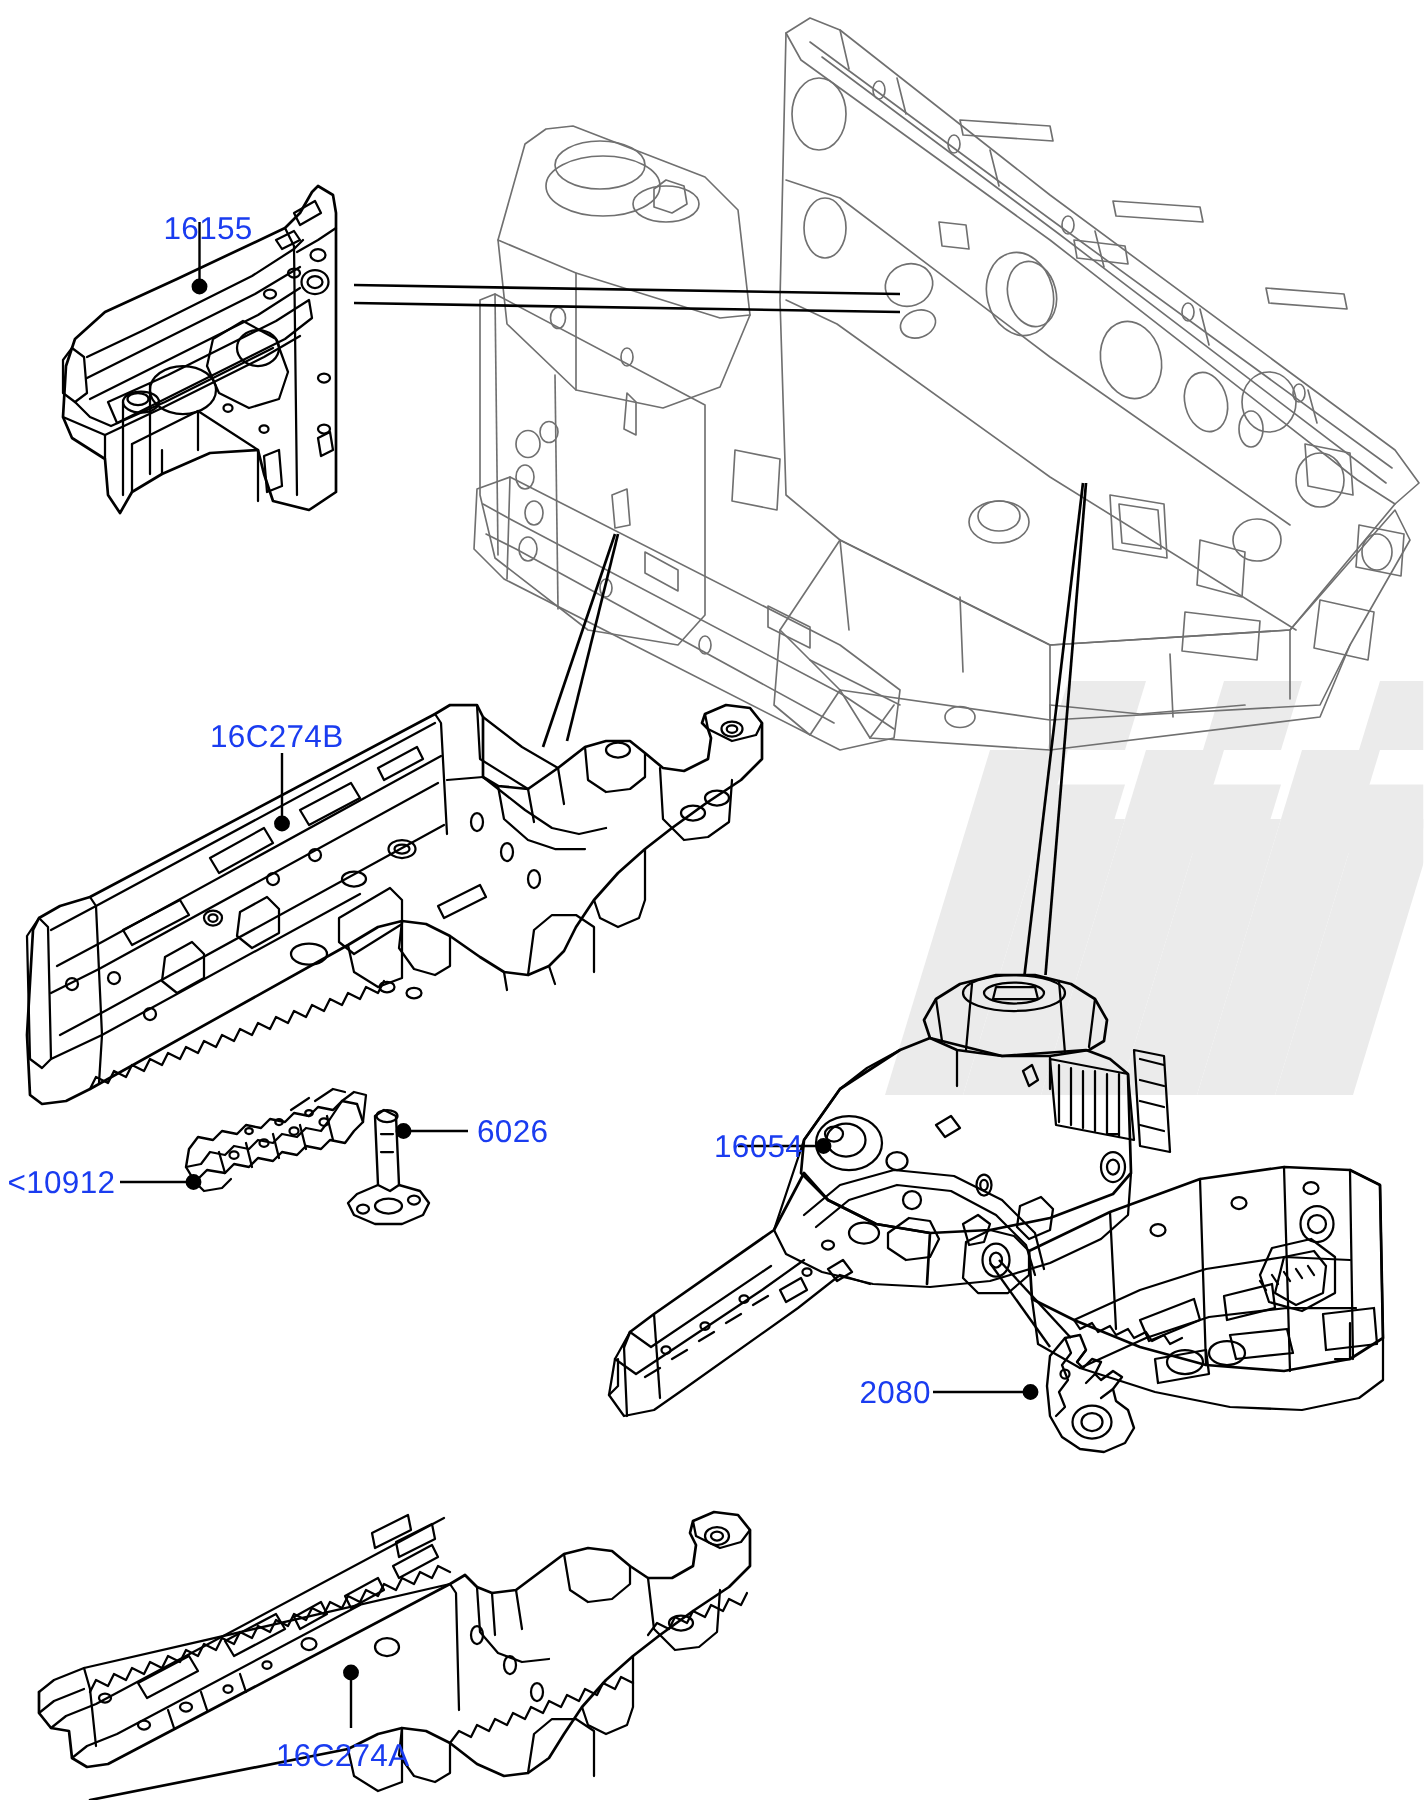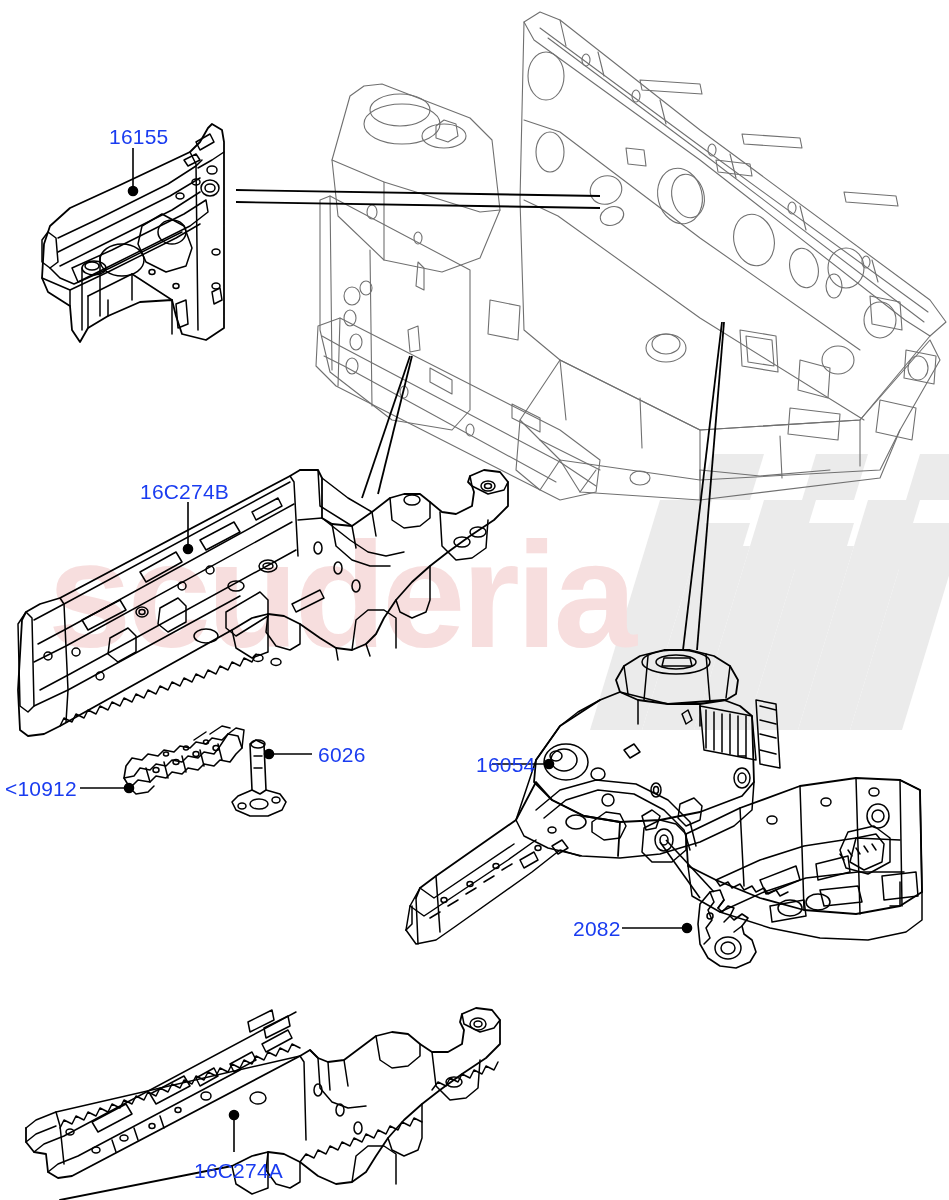--- a/index.html
+++ b/index.html
@@ -95,21 +95,20 @@
         <use href="#flagcell" x="24" y="92"></use>
         <use href="#flagcell" x="128" y="92"></use>
         <use href="#flagcell" x="232" y="92"></use>
         <use href="#flagcell" x="10" y="138"></use>
         <use href="#flagcell" x="114" y="138"></use>
         <use href="#flagcell" x="218" y="138"></use>
       </g>
     </g>
   </svg>
 
-  <div class="wm-text wm-scuderia">scuderia</div>
 
   <svg class="layer" viewBox="0 0 949 1200">
     <g fill="none" stroke="#707070" stroke-width="1.1" stroke-linejoin="round" stroke-linecap="round">
 
       <path d="M524,22 L540,12 L560,20 L700,130 L930,300 L946,322 L930,336 L905,320 L700,160 L534,40 Z"></path>
       <path d="M540,28 L700,146 L928,312"></path>
       <path d="M548,38 L706,156 L924,322"></path>
       <path d="M560,20 L566,46 M598,52 L604,76 M660,100 L666,124 M730,154 L736,178 M800,206 L806,230 M872,260 L878,282"></path>
       <ellipse cx="586" cy="60" rx="4" ry="6"></ellipse>
       <ellipse cx="636" cy="96" rx="4" ry="6"></ellipse>
@@ -487,21 +486,21 @@
       <circle cx="687" cy="928" r="4.5"></circle>
 
       <line x1="700" y1="898" x2="660" y2="842" stroke-width="1.6"></line>
       <line x1="714" y1="892" x2="666" y2="840" stroke-width="1.6"></line>
 
       <line x1="234" y1="1152" x2="234" y2="1118"></line>
       <circle cx="234" cy="1115" r="4.5"></circle>
     </g>
   </svg>
 
-  <div class="callout" style="left:109px; top:126px;">16155</div>
+  <div class="callout" style="left:109px; top:142px;">16155</div>
   <div class="callout" style="left:140px; top:481px;">16C274B</div>
   <div class="callout" style="left:5px;   top:778px;">&lt;10912</div>
   <div class="callout" style="left:318px; top:744px;">6026</div>
   <div class="callout" style="left:428px; top:754px;margin-left:48px;">16054</div>
-  <div class="callout" style="left:573px; top:918px;">2082</div>
-  <div class="callout" style="left:194px; top:1160px;">16C274A</div>
+  <div class="callout" style="left:573px; top:918px;">2080</div>
+  <div class="callout" style="left:184px; top:1160px;">16C274A</div>
 
 </div>
 
 </body></html>

